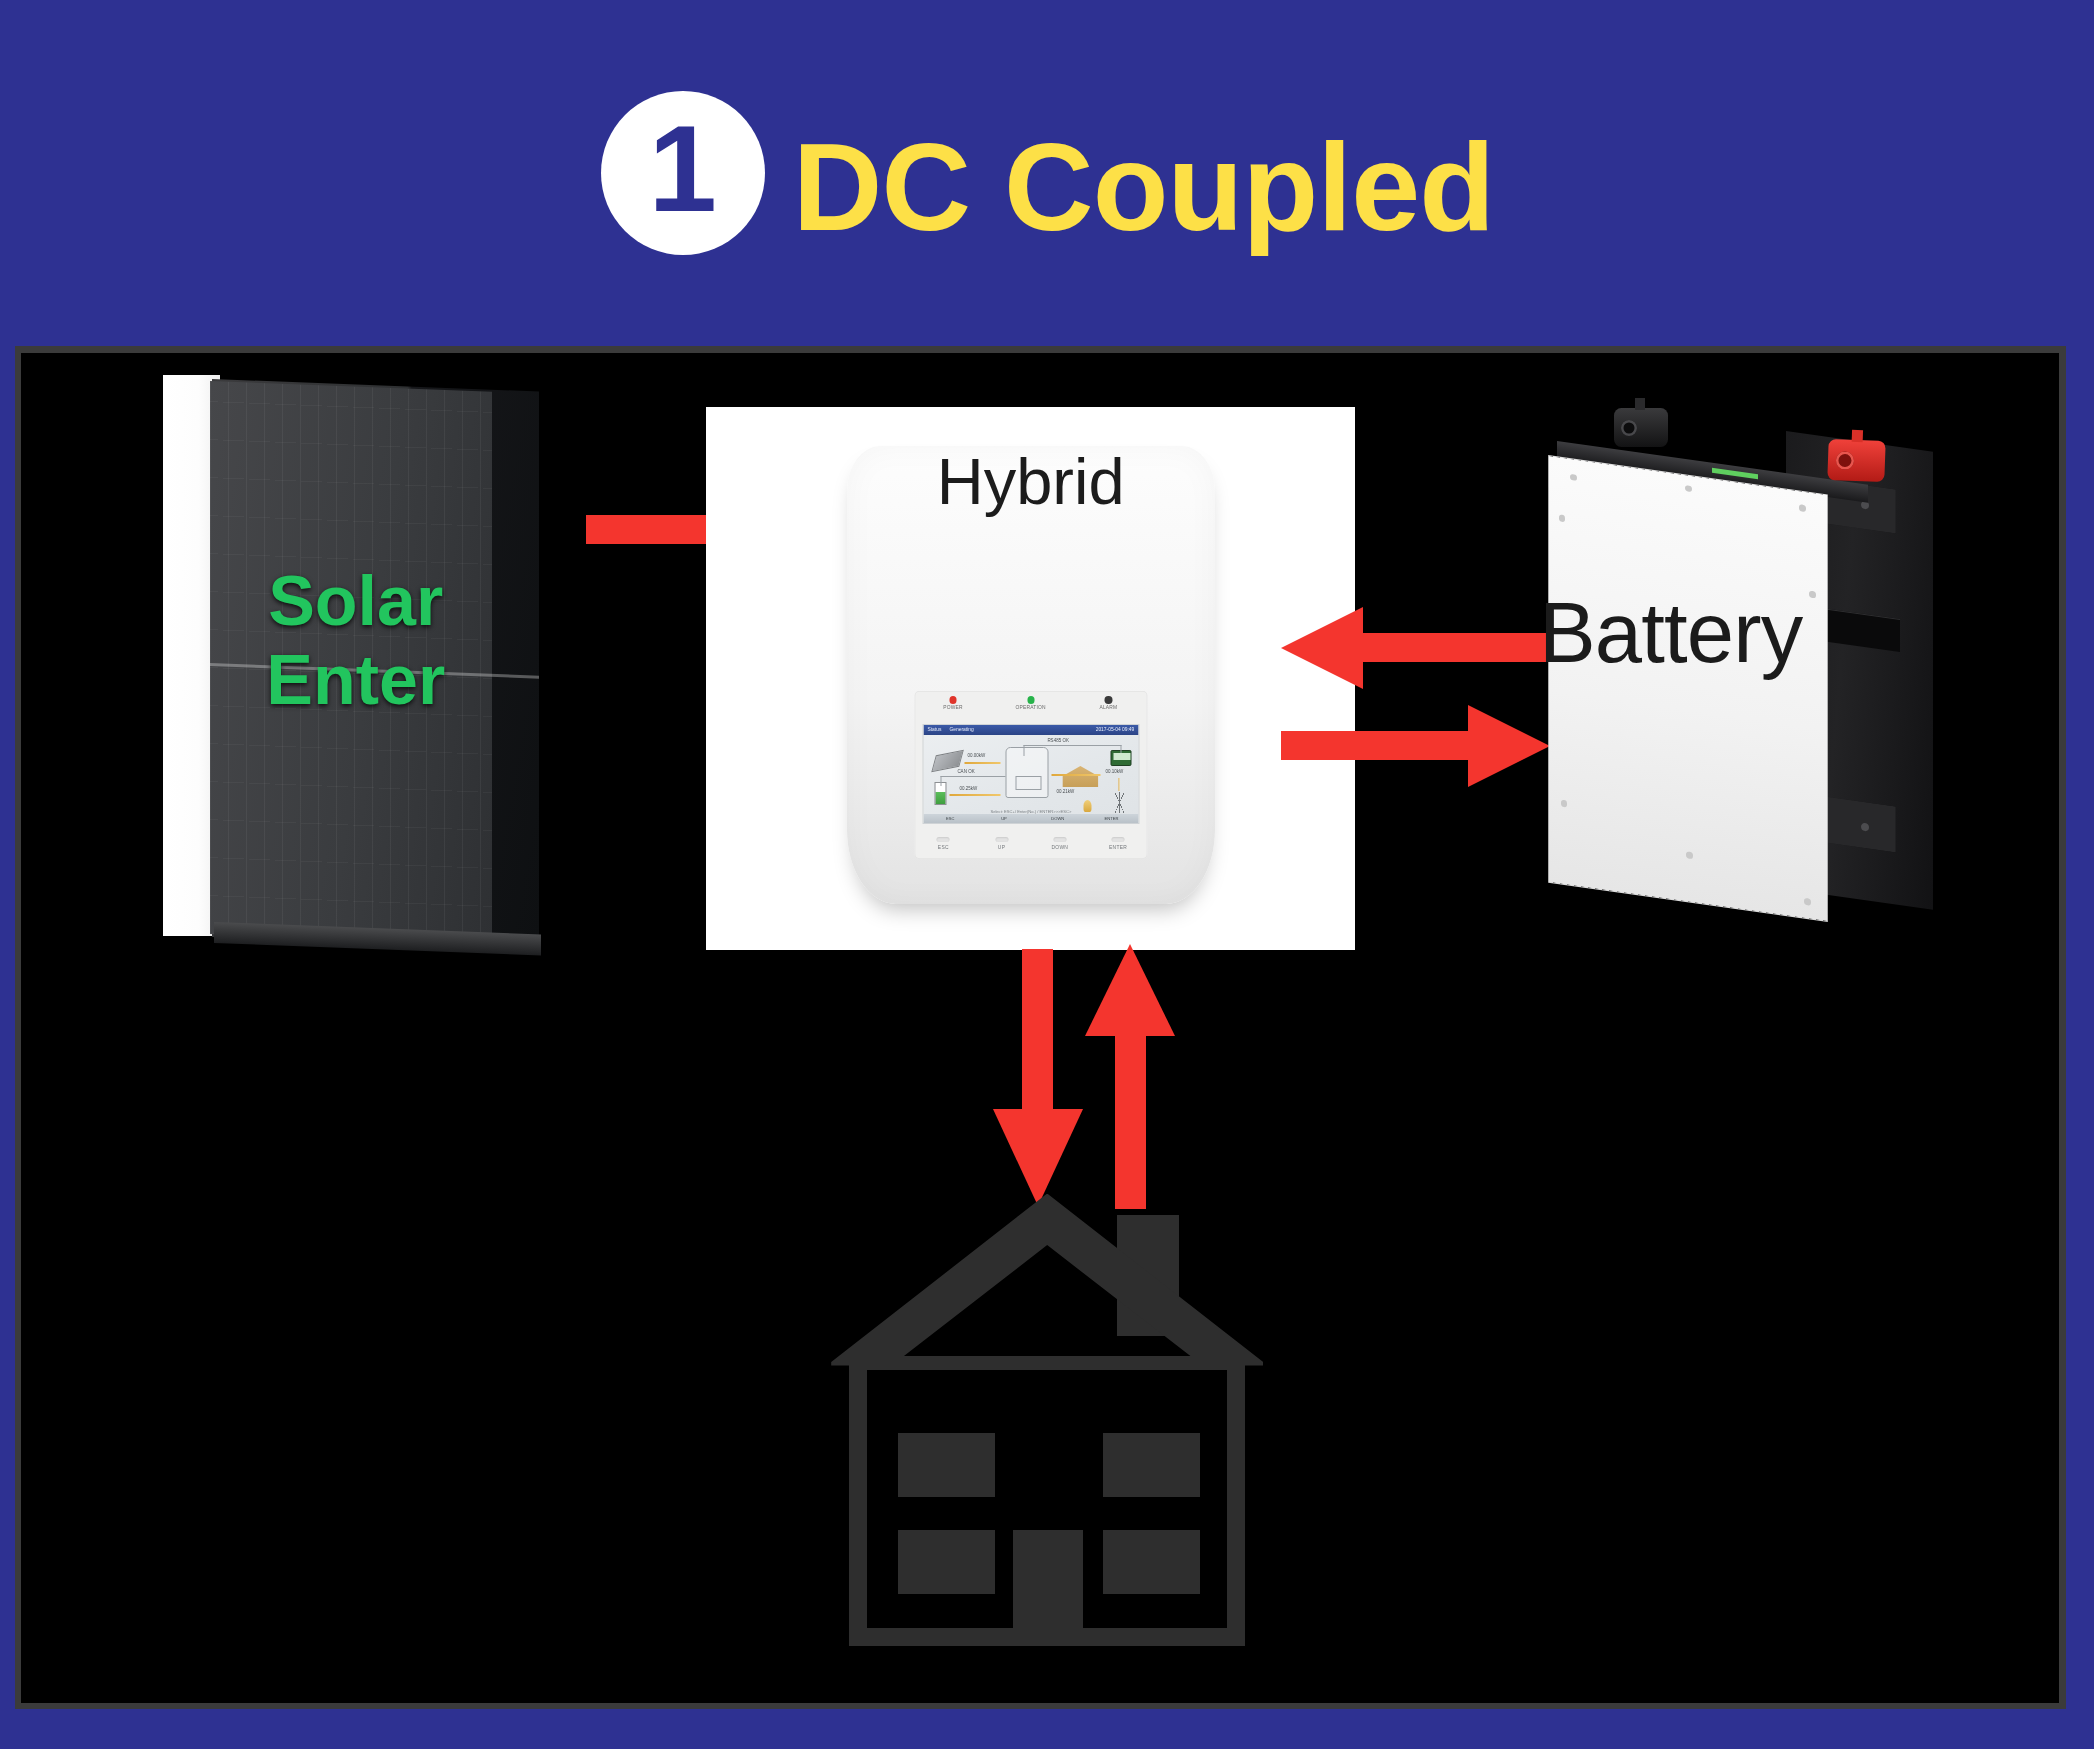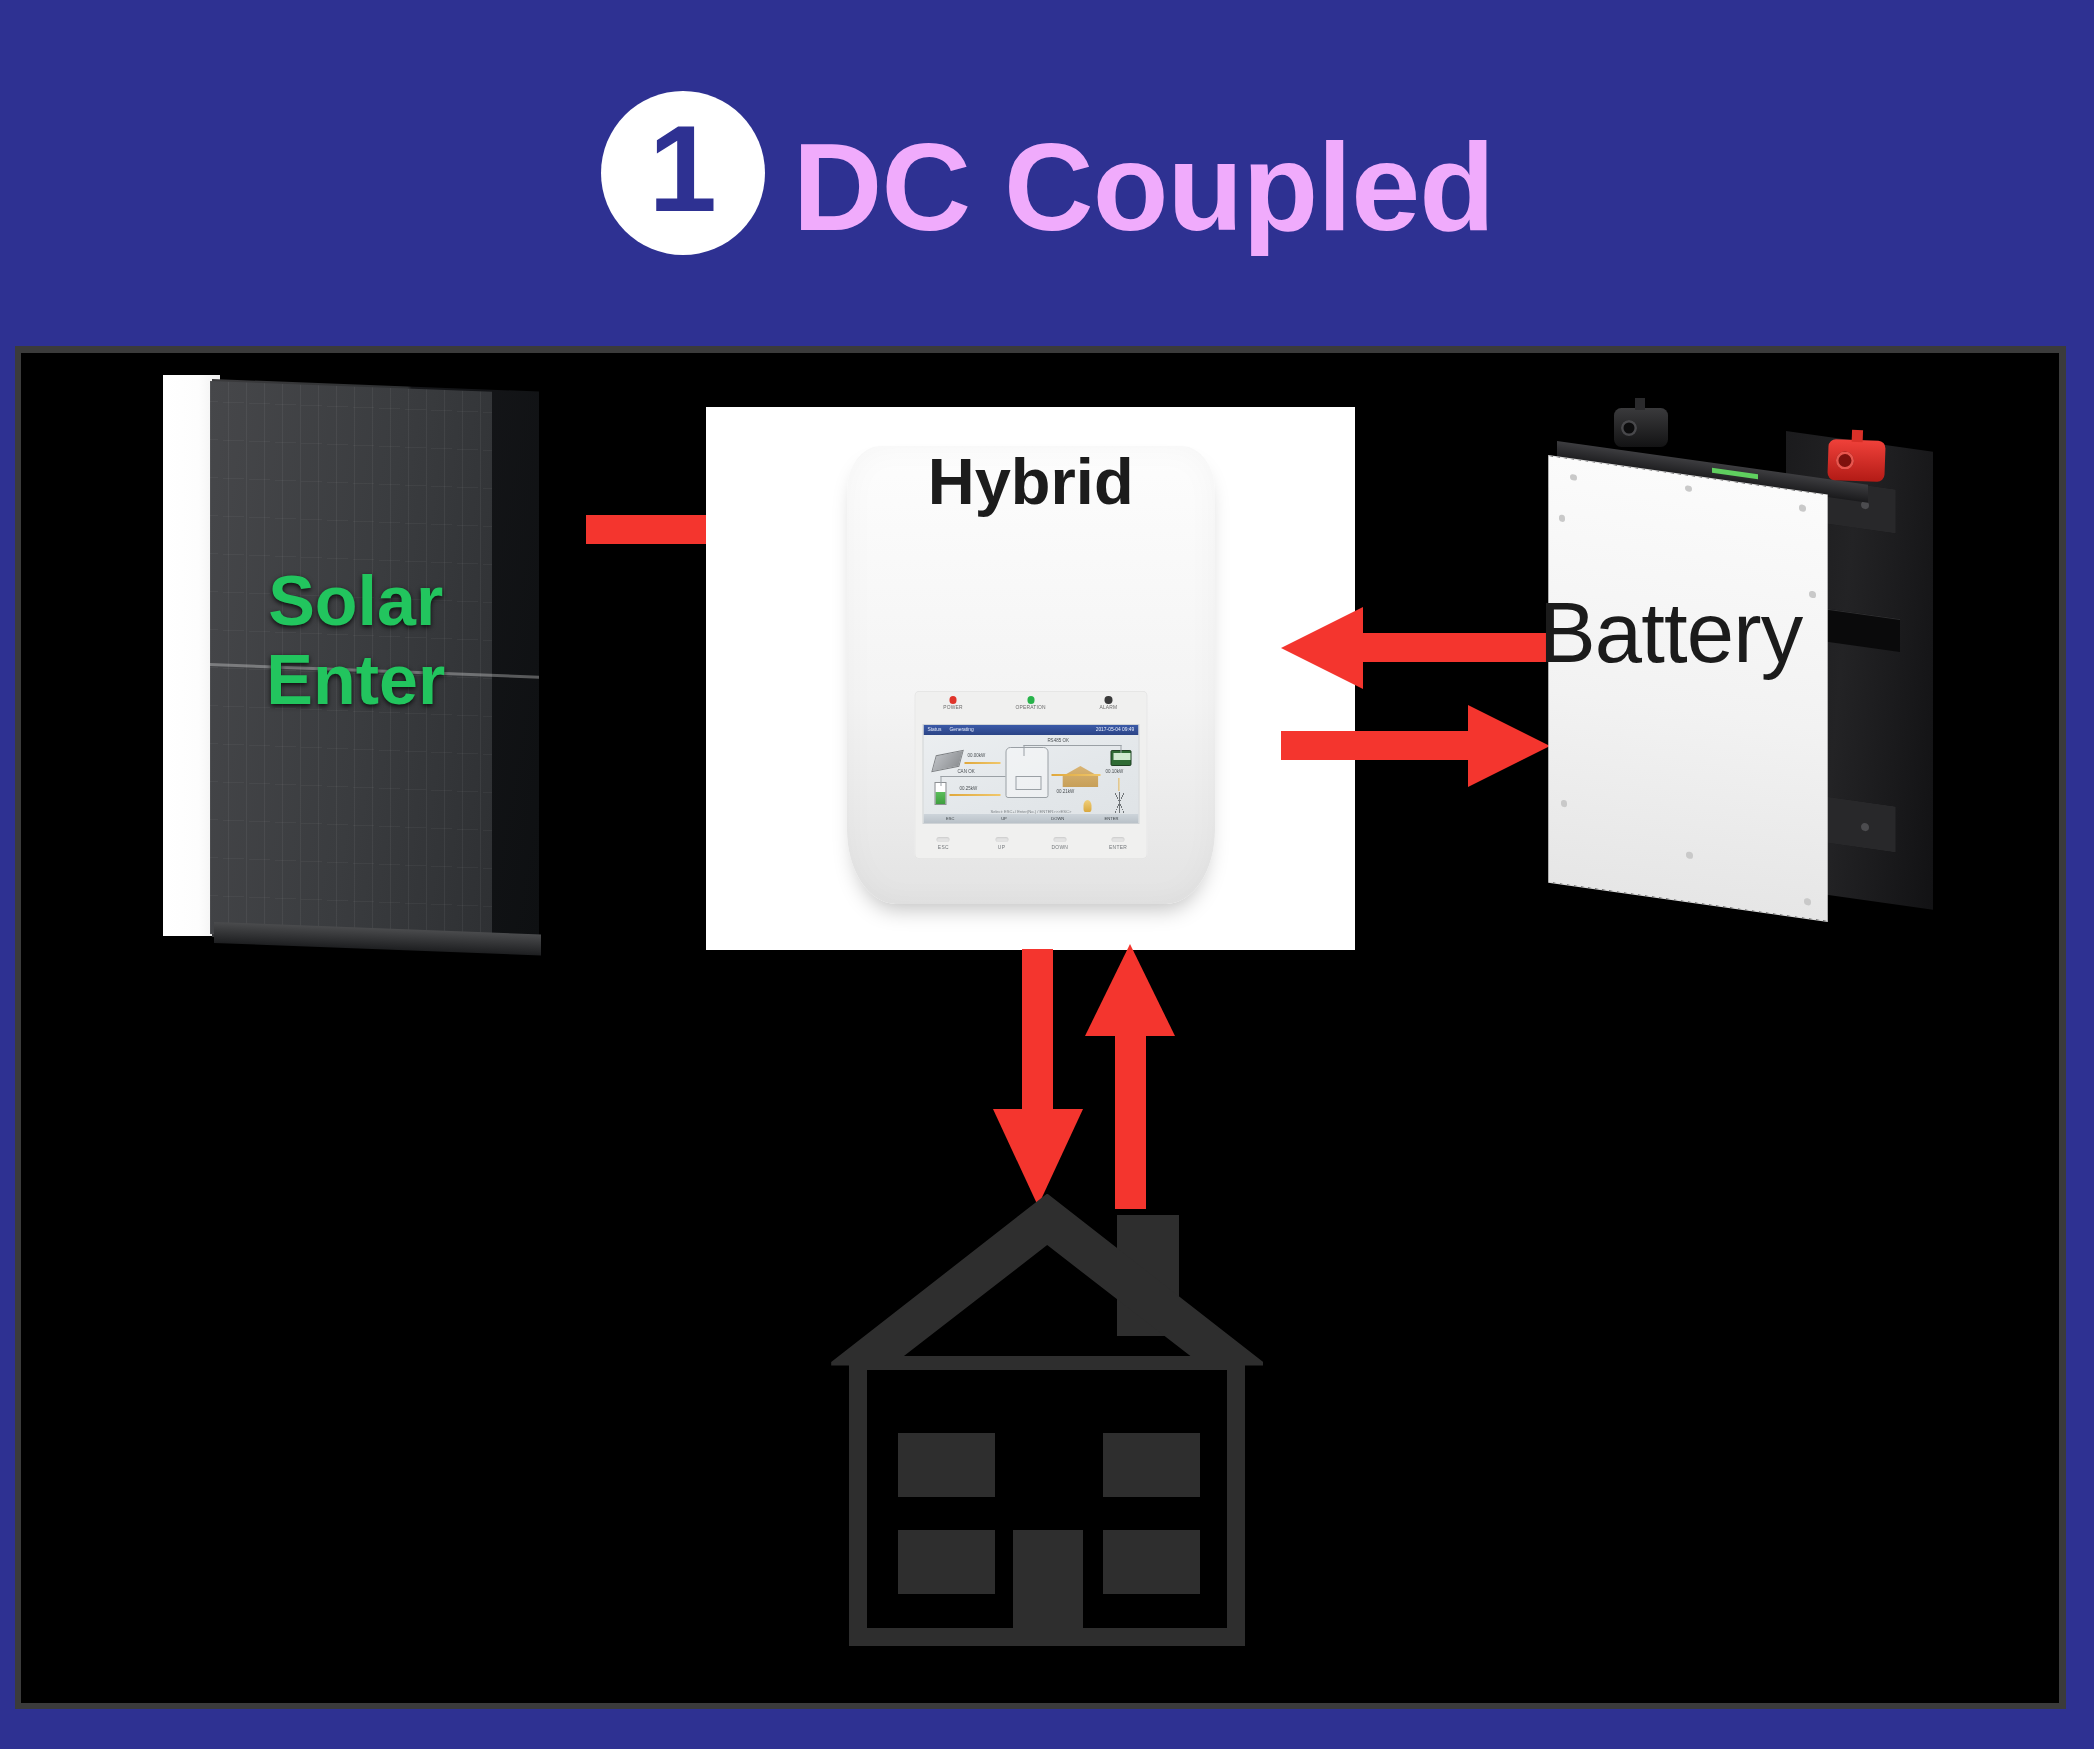--- a/index.html
+++ b/index.html
@@ -21,21 +21,21 @@
     gap: 28px;
   }
   .badge {
     width: 164px; height: 164px; border-radius: 50%;
     background: #ffffff; color: #2e3192;
     display: flex; align-items: center; justify-content: center;
     font-size: 123px; font-weight: bold; line-height: 1;
     padding-bottom: 8.2px;
   }
   .header-title {
-    color: #f0abfc; font-size: 124px; font-weight: bold;
+    color: #fde047; font-size: 124px; font-weight: bold;
     letter-spacing: -0.8px; line-height: 1;
     padding-bottom: 11.5px;
     margin-top: 40px;
   }
 
   
   .stage-frame {
     position: absolute; left: 14.7px; top: 346px;
     width: 2051px; height: 1363px;
     background: #3b3b3b;
@@ -93,21 +93,21 @@
   }
   .inv-body {
     position: absolute; left: 50%; top: 39px; transform: translateX(-50%);
     width: 368px; height: 458px;
     background: linear-gradient(180deg,#fdfdfd 0%,#f4f4f4 55%,#e3e3e3 100%);
     border-radius: 33px 33px 49px 49px / 45px 45px 74px 74px;
     box-shadow: 0 13px 21px -8.2px rgba(0,0,0,.25), inset 0 0 33px rgba(0,0,0,.035);
   }
   .inv-label {
     position: absolute; left: 0; top: 39px; width: 649px; text-align: center;
-    color: #1c1c1c; font-size: 65px; font-weight: bold; line-height: 1.1;
+    color: #1c1c1c; font-size: 65px; font-weight: normal; line-height: 1.1;
   }
   .inv-screen {
     position: absolute; left: 50%; transform: translateX(-50%);
     top: 245px; width: 233px; height: 168px;
     background: #f0f0ef; border-radius: 4.9px;
     box-shadow: inset 0 0 0 0.8px #e2e2e2;
   }
   .leds { position: absolute; left: 0; top: 5.7px; width: 100%; display: flex; }
   .led-cell { flex: 1; text-align: center; }
   .led { width: 7.4px; height: 7.4px; border-radius: 50%; margin: 0 auto 1.6px; }

